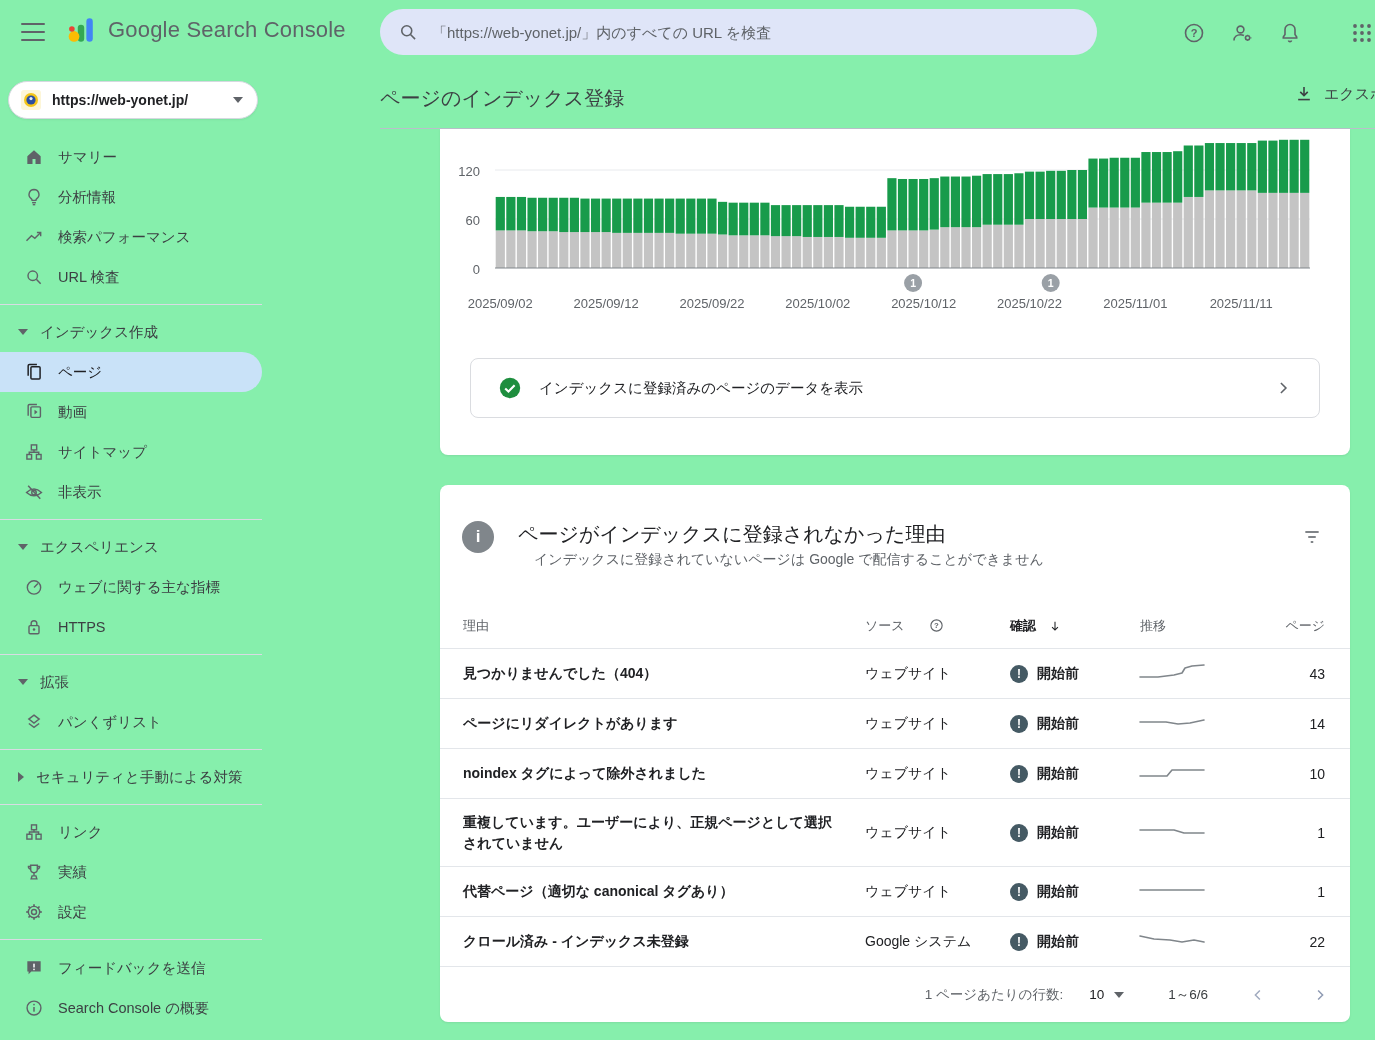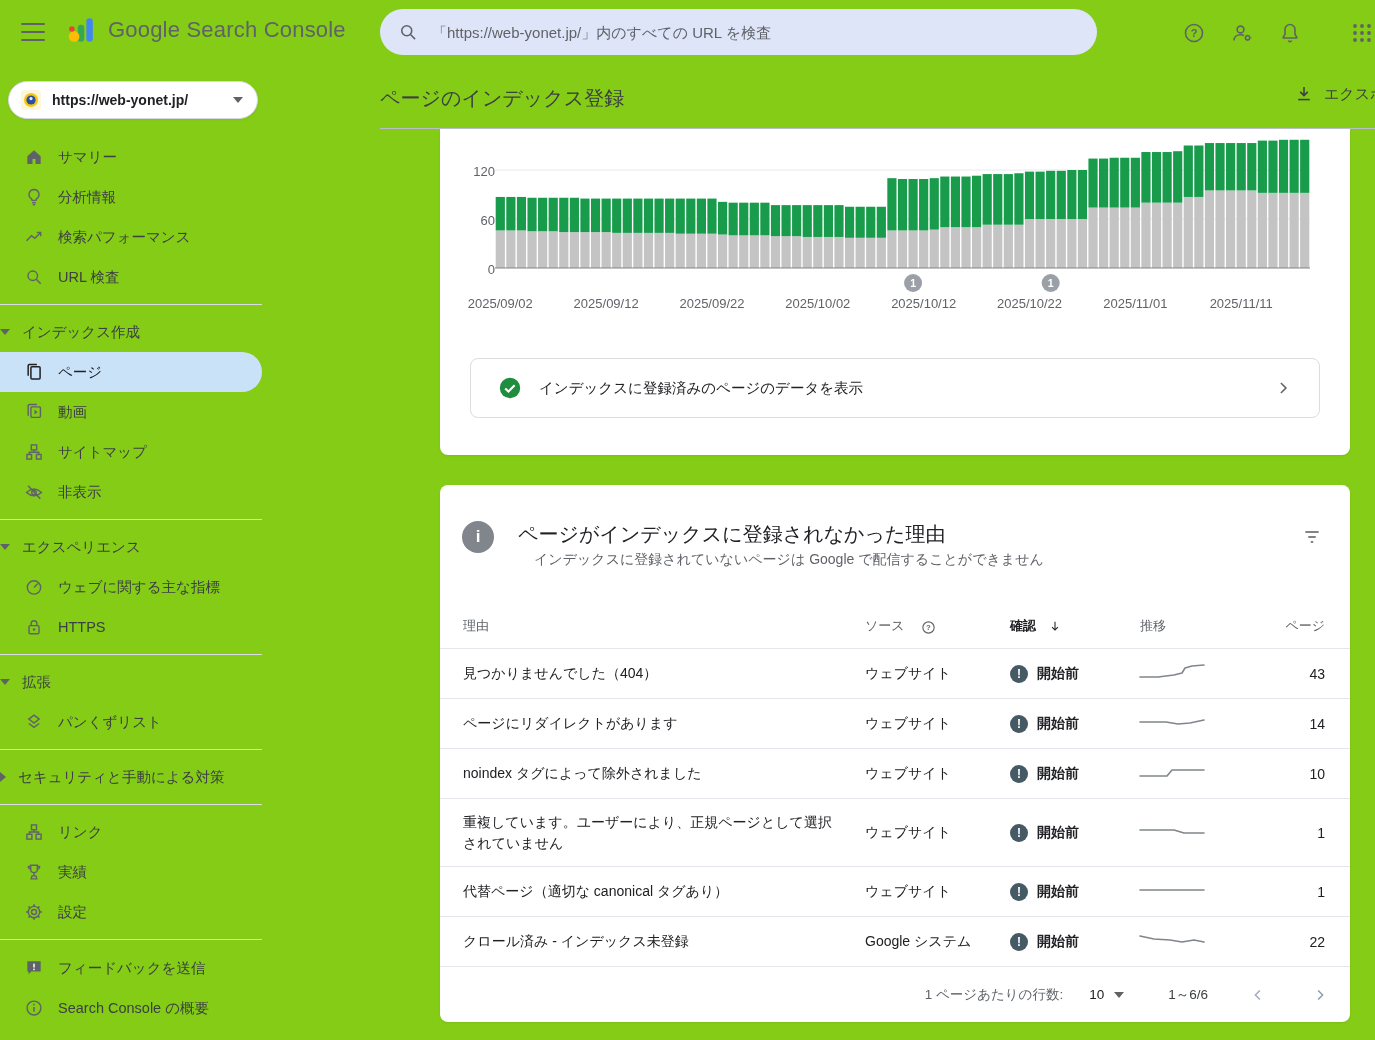--- a/index.html
+++ b/index.html
@@ -1,18 +1,18 @@
 <!DOCTYPE html>
 <html><head>
 <meta charset="utf-8">
 <style>
   * { box-sizing: border-box; margin: 0; padding: 0; }
   html,body { width:1375px; height:1040px; }
   body { font-family: "Liberation Sans", "DejaVu Sans", sans-serif; }
-  .app { position:relative; width:1375px; height:1040px; background:#84cc16; overflow:hidden; color:#202124; }
+  .app { position:relative; width:1375px; height:1040px; background:#86efac; overflow:hidden; color:#202124; }
 
   
   .topbar { position:absolute; left:0; top:0; width:1375px; height:64px; }
   .hamburger { position:absolute; left:20px; top:21px; width:26px; height:22px; display:flex; flex-direction:column; justify-content:space-between; padding:2px 1px; cursor:pointer; }
   .hamburger span { display:block; height:2px; background:#5f6368; border-radius:1px; }
   .logo-wrap { position:absolute; left:66px; top:15px; display:flex; align-items:center; gap:12px; }
   .logo-text { font-size:22px; color:#5f6368; letter-spacing:0.2px; white-space:nowrap; }
   .searchbar { position:absolute; left:380px; top:9px; width:717px; height:46px; background:#dfe5f8; border-radius:23px; display:flex; align-items:center; padding:0 18px; }
   .searchbar input { flex:1; margin-left:14px; border:none; outline:none; background:transparent; font-size:15px; color:#3c4043; font-family:inherit; }
   .searchbar input::placeholder { color:#5f6368; opacity:1; }
@@ -23,63 +23,63 @@
   .prop-pill { position:absolute; left:8px; top:17px; width:250px; height:38px; background:#fff; border:1px solid #d5d9e0; border-radius:19px; display:flex; align-items:center; padding:0 14px 0 12px; cursor:pointer; box-shadow:0 1px 2px rgba(60,64,67,.08); }
   .prop-fav { width:20px; height:20px; border-radius:3px; background:#fdf6d8; display:flex; align-items:center; justify-content:center; }
   .prop-url { margin-left:11px; font-size:14px; font-weight:600; color:#202124; flex:1; }
   .caret { width:0; height:0; border-left:5px solid transparent; border-right:5px solid transparent; border-top:6px solid #5f6368; }
   .nav { position:absolute; left:0; top:73px; width:262px; }
   .nav-item { height:40px; display:flex; align-items:center; padding-left:24px; cursor:pointer; border-radius:0 20px 20px 0; }
   .nav-item .ic { width:20px; height:20px; flex:none; display:flex; align-items:center; justify-content:center; }
   .nav-item .lbl { margin-left:14px; font-size:14.5px; color:#3c4043; white-space:nowrap; }
   .nav-item.selected { background:#c9e2f8; }
   .nav-item.selected .lbl { color:#202124; font-weight:500; }
-  .nav-sec { height:40px; display:flex; align-items:center; cursor:pointer; }
+  .nav-sec { height:40px; display:flex; align-items:center; padding-left:18px; cursor:pointer; }
   .nav-sec .tri { width:0; height:0; margin-right:12px; }
   .nav-sec.open .tri { border-left:5px solid transparent; border-right:5px solid transparent; border-top:6px solid #5f6368; }
   .nav-sec.closed .tri { border-top:5px solid transparent; border-bottom:5px solid transparent; border-left:6px solid #5f6368; }
   .nav-sec .lbl { font-size:14.5px; color:#3c4043; white-space:nowrap; }
   .nav-div { height:1px; background:#d8dce3; margin:7px 0; }
   .nav-item.push { margin-top:8px; }
 
   
   .main { position:absolute; left:262px; top:64px; right:0; bottom:0; overflow:hidden; }
   .page-title { position:absolute; left:118px; top:21px; font-size:20px; color:#3c4043; }
   .export-btn { position:absolute; left:1032px; top:20px; display:flex; align-items:center; gap:10px; cursor:pointer; white-space:nowrap; }
   .export-btn .lbl { font-size:15px; color:#3c4043; }
   .head-line { position:absolute; left:118px; right:0; top:64px; height:1px; background:#b9bfca; }
 
   .card { position:absolute; left:178px; width:910px; background:#fff; box-shadow:0 1px 2px rgba(60,64,67,.1); }
   .card1 { top:65px; height:326px; border-radius:0 0 8px 8px; }
   .card2 { top:421px; height:537px; border-radius:8px; }
 
   
-  .ylab { position:absolute; left:0; width:40px; text-align:right; font-size:13px; color:#5f6368;margin-left:15px; }
+  .ylab { position:absolute; left:0; width:40px; text-align:right; font-size:13px; color:#5f6368; }
   .chart-svg { position:absolute; left:55px; top:-1px; overflow:visible; }
   .banner { position:absolute; left:30px; top:229px; width:850px; height:60px; border:1px solid #dadce0; border-radius:8px; display:flex; align-items:center; padding:0 26px 0 28px; cursor:pointer; background:#fff; }
   .banner-text { margin-left:18px; font-size:14.5px; color:#202124; flex:1; }
 
   
   .info-badge { position:absolute; left:22px; top:36px; width:32px; height:32px; border-radius:50%; background:#80868b; color:#fff; display:flex; align-items:center; justify-content:center; font-size:17px; font-weight:bold; }
   .rc-title { position:absolute; left:78px; top:36px; font-size:20px; color:#202124; }
   .rc-sub { position:absolute; left:78px; top:66px; font-size:14px; color:#5f6368;margin-left:16px; }
   .filter-ic { position:absolute; left:862px; top:42px; width:20px; height:20px; cursor:pointer; }
 
   .tbl { position:absolute; left:0; top:118px; right:0; }
   .trow { display:flex; align-items:center; padding:0 25px 0 23px; }
   .thead { height:46px; font-size:13px; color:#5f6368; border-bottom:1px solid #e3e6ea; }
   .col-reason { width:402px; padding-right:20px; }
-  .col-source { width:145px; display:flex; align-items:flex-end; gap:16px; }
+  .col-source { width:145px; display:flex; align-items:center; gap:24px; }
   .col-status { width:130px; display:flex; align-items:center; gap:9px; }
   .col-trend  { width:70px; }
   .col-pages  { width:115px; text-align:right; }
   .thead .sorted { color:#202124; font-weight:bold; display:flex; align-items:center; gap:12px; }
   .drow { border-bottom:1px solid #e3e6ea; font-size:14px; cursor:pointer; }
   .drow:last-of-type { border-bottom:1px solid #e3e6ea; }
-  .drow .col-reason { font-weight:400; color:#202124; line-height:21px; }
+  .drow .col-reason { font-weight:700; color:#202124; line-height:21px; }
   .drow .col-source { color:#202124; }
   .status-dot { width:18px; height:18px; border-radius:50%; color:#fff; font-size:12px; font-weight:bold; display:flex; align-items:center; justify-content:center; flex:none; }
   .status-lbl { font-weight:bold; color:#202124; }
   .tfoot { height:55px; display:flex; align-items:center; justify-content:flex-end; padding-right:18px; font-size:13.5px; color:#5f6368; }
   .tfoot .rpp-val { margin-left:26px; color:#202124; display:flex; align-items:center; gap:10px; cursor:pointer; }
   .tfoot .range { margin-left:44px; color:#3c4043; }
   .pg-btn { margin-left:38px; width:24px; height:24px; display:flex; align-items:center; justify-content:center; cursor:pointer; }
 </style>
 </head>
 <body>

